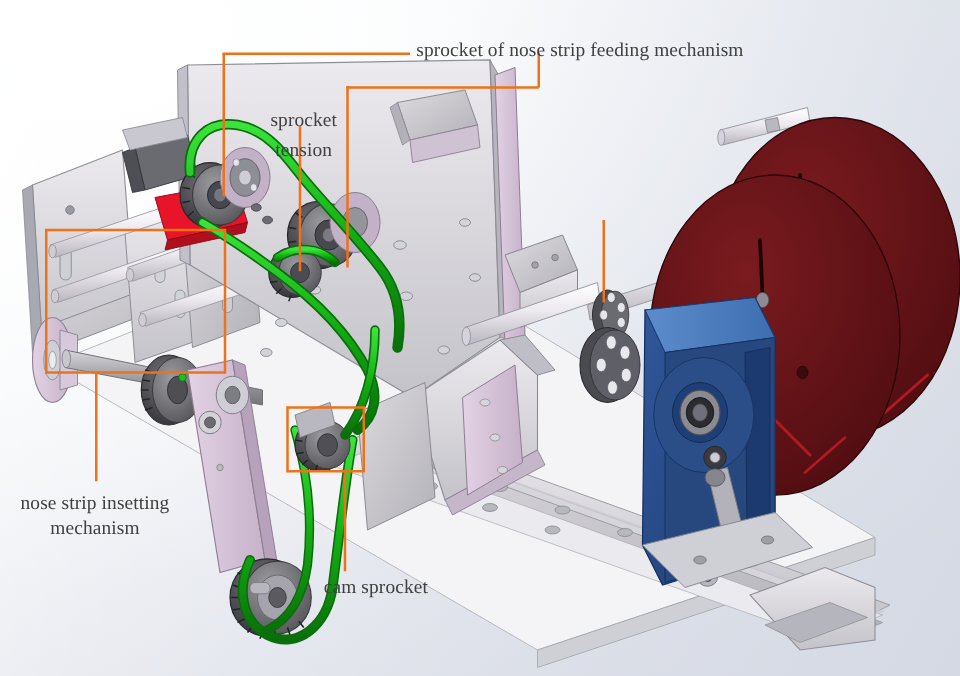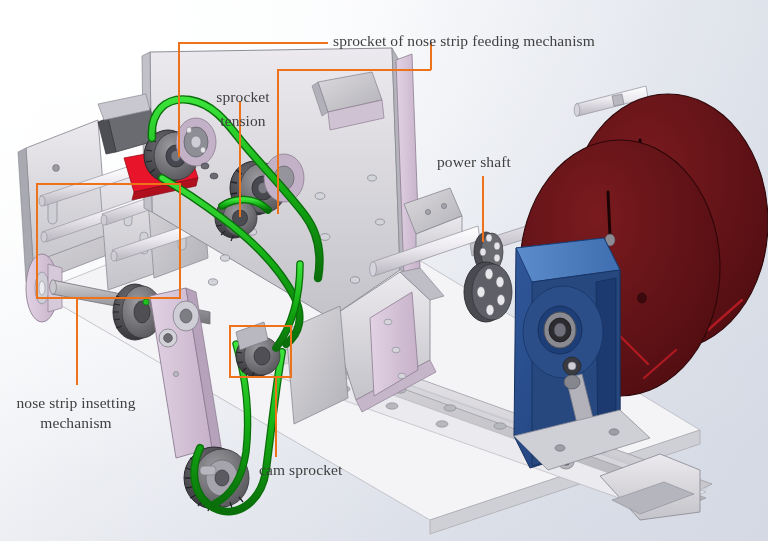--- a/index.html
+++ b/index.html
@@ -419,21 +419,20 @@
   <div class="ld ldv" style="left:430px;top:42px;height:28px;"></div>
   <div class="ld ldh" style="left:277px;top:69px;width:154px;"></div>
   <div class="ld ldv" style="left:277px;top:69px;height:145px;"></div>
   <div class="lbl" style="left:333px;top:31px;">sprocket of nose strip feeding mechanism</div>
 
   <div class="ld ldv" style="left:239px;top:101px;height:116px;"></div>
   <div class="lbl c" style="left:206px;top:67px;width:74px;margin-top:44px;">tension</div>
   <div class="lbl c" style="left:206px;top:87px;width:74px;text-align:center;">sprocket</div>
 
   <div class="ld ldv" style="left:482px;top:176px;height:66px;"></div>
-  <div class="lbl" style="left:437px;top:152px;">power shaft</div>
 
   <div class="obox" style="left:36px;top:183px;width:145px;height:116px;"></div>
   <div class="ld ldv" style="left:76px;top:299px;height:86px;"></div>
   <div class="lbl c" style="left:2px;top:413px;width:148px;">mechanism</div>
   <div class="lbl c" style="left:2px;top:393px;width:148px;">nose strip insetting</div>
 
   <div class="obox" style="left:229px;top:325px;width:63px;height:53px;"></div>
   <div class="ld ldv" style="left:275px;top:378px;height:79px;"></div>
   <div class="lbl" style="left:259px;top:460px;">cam sprocket</div>
 

